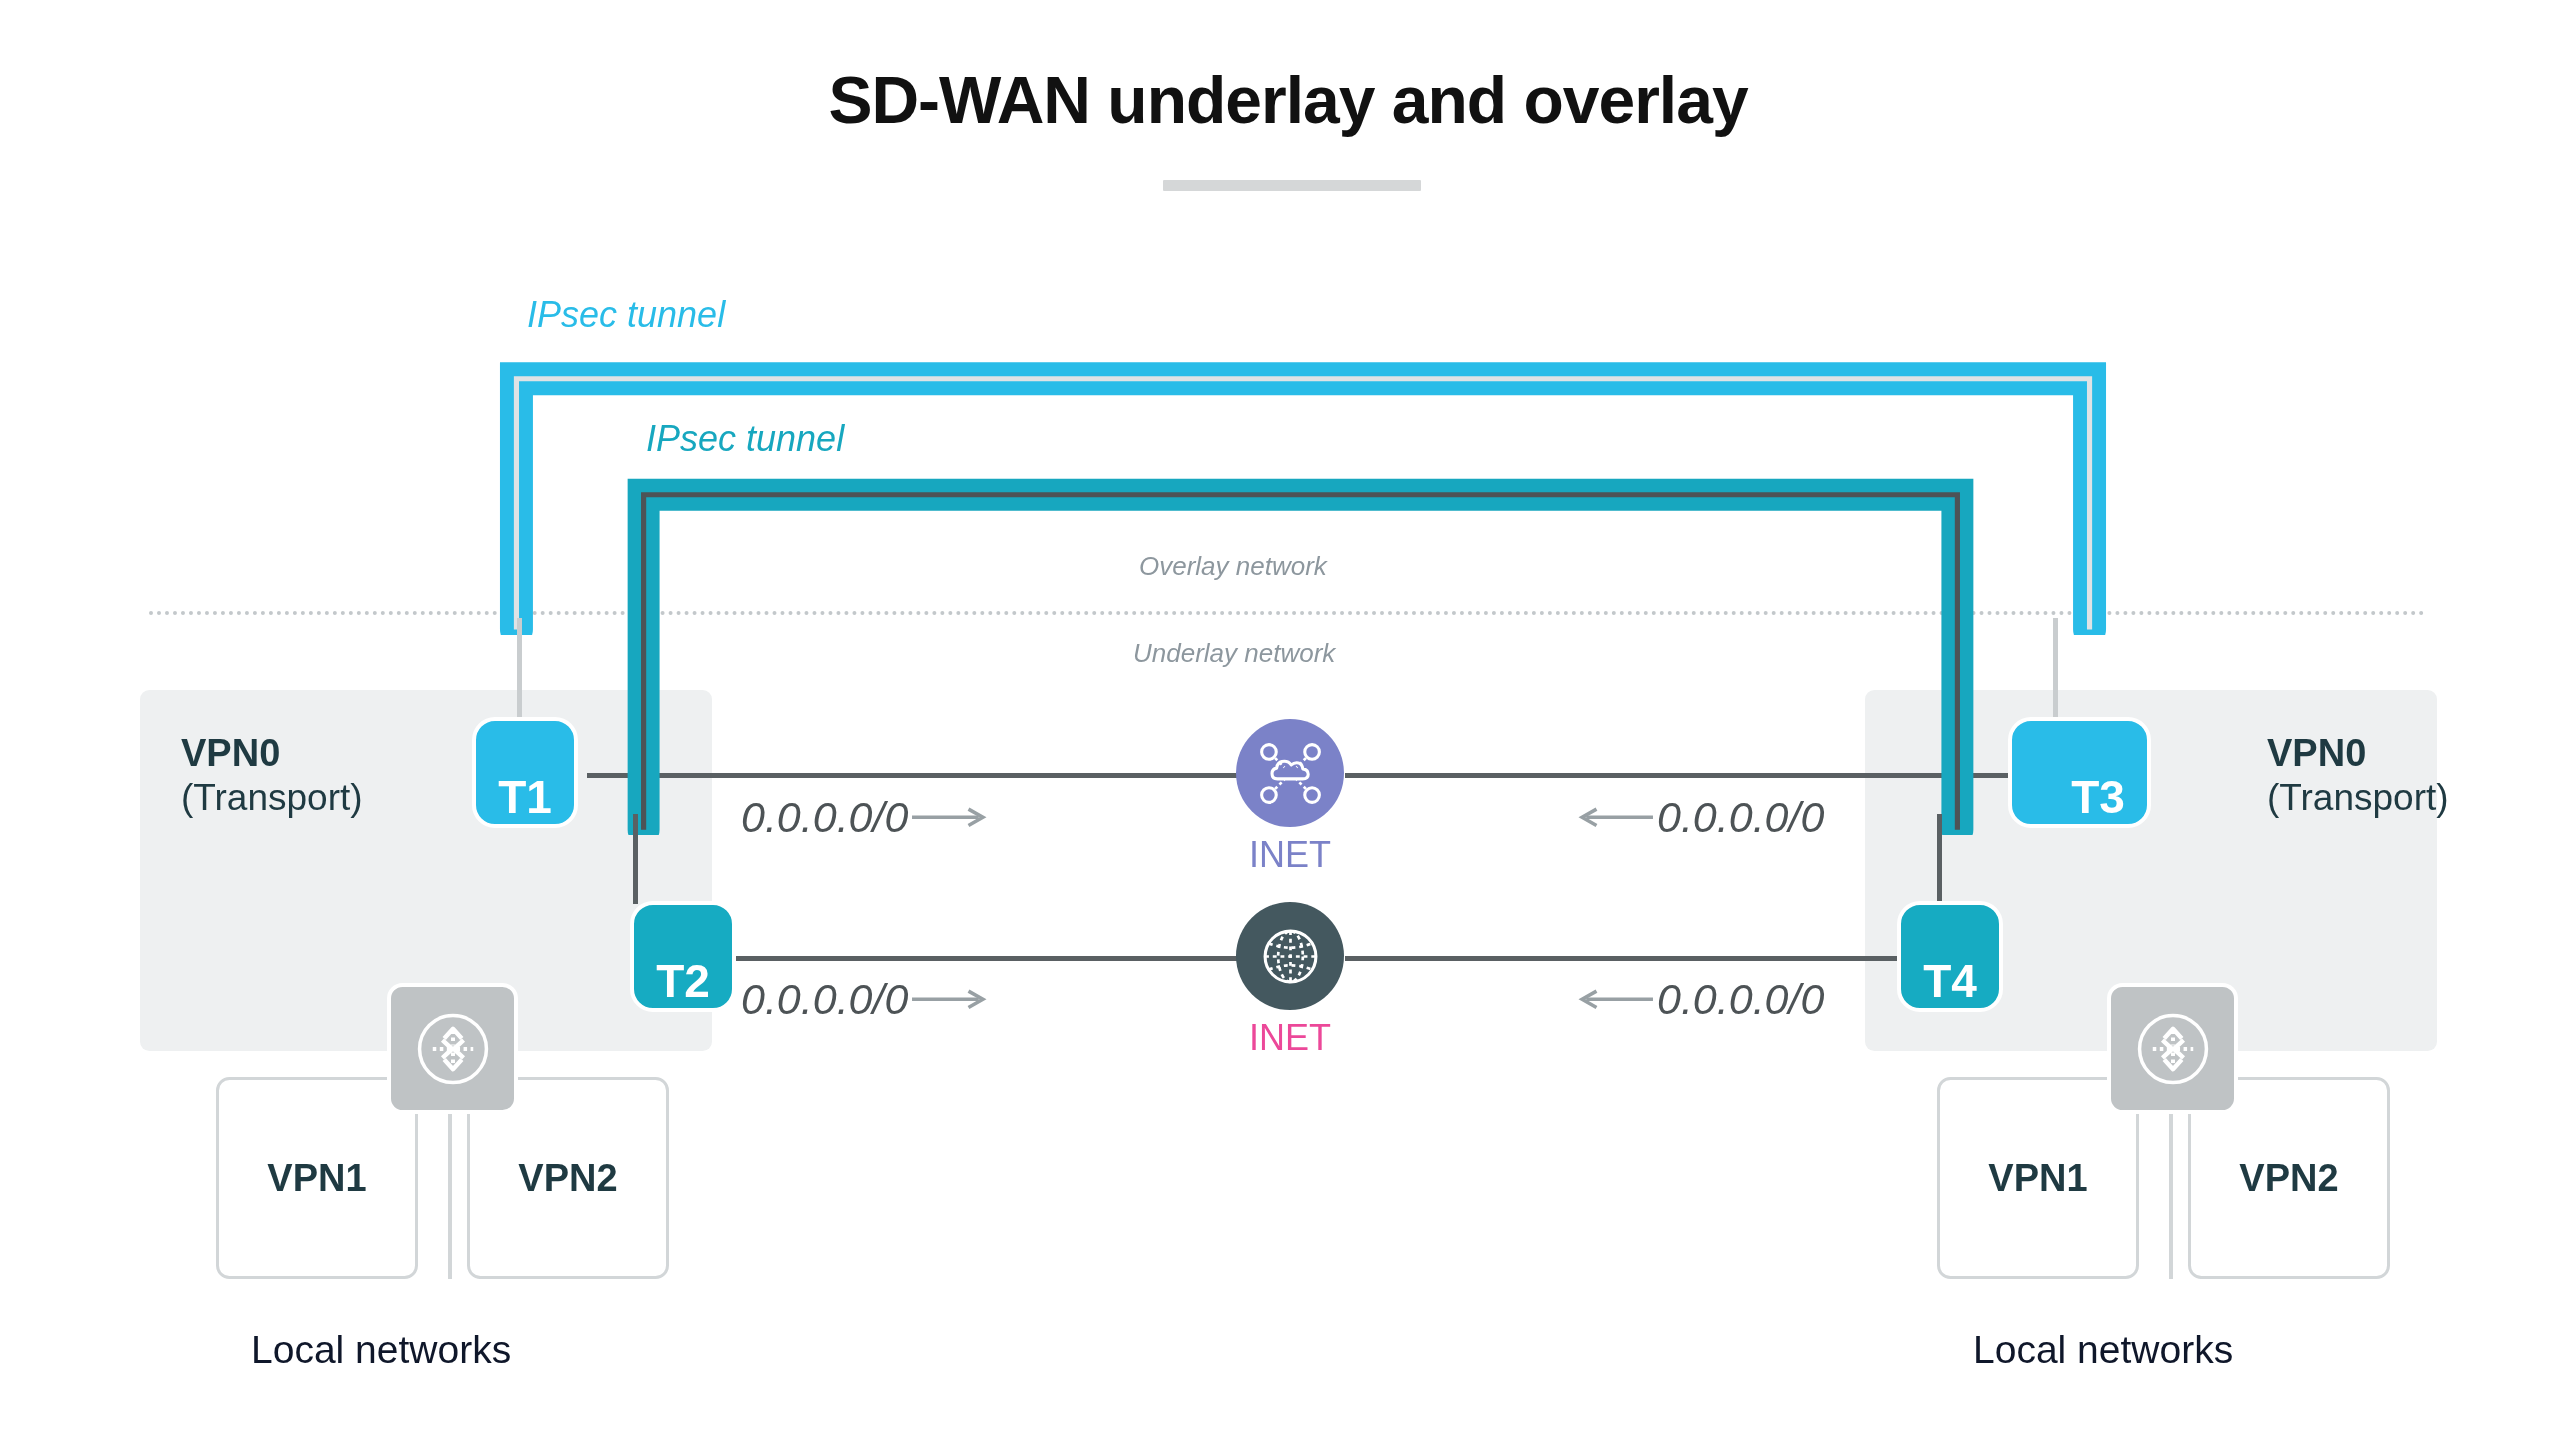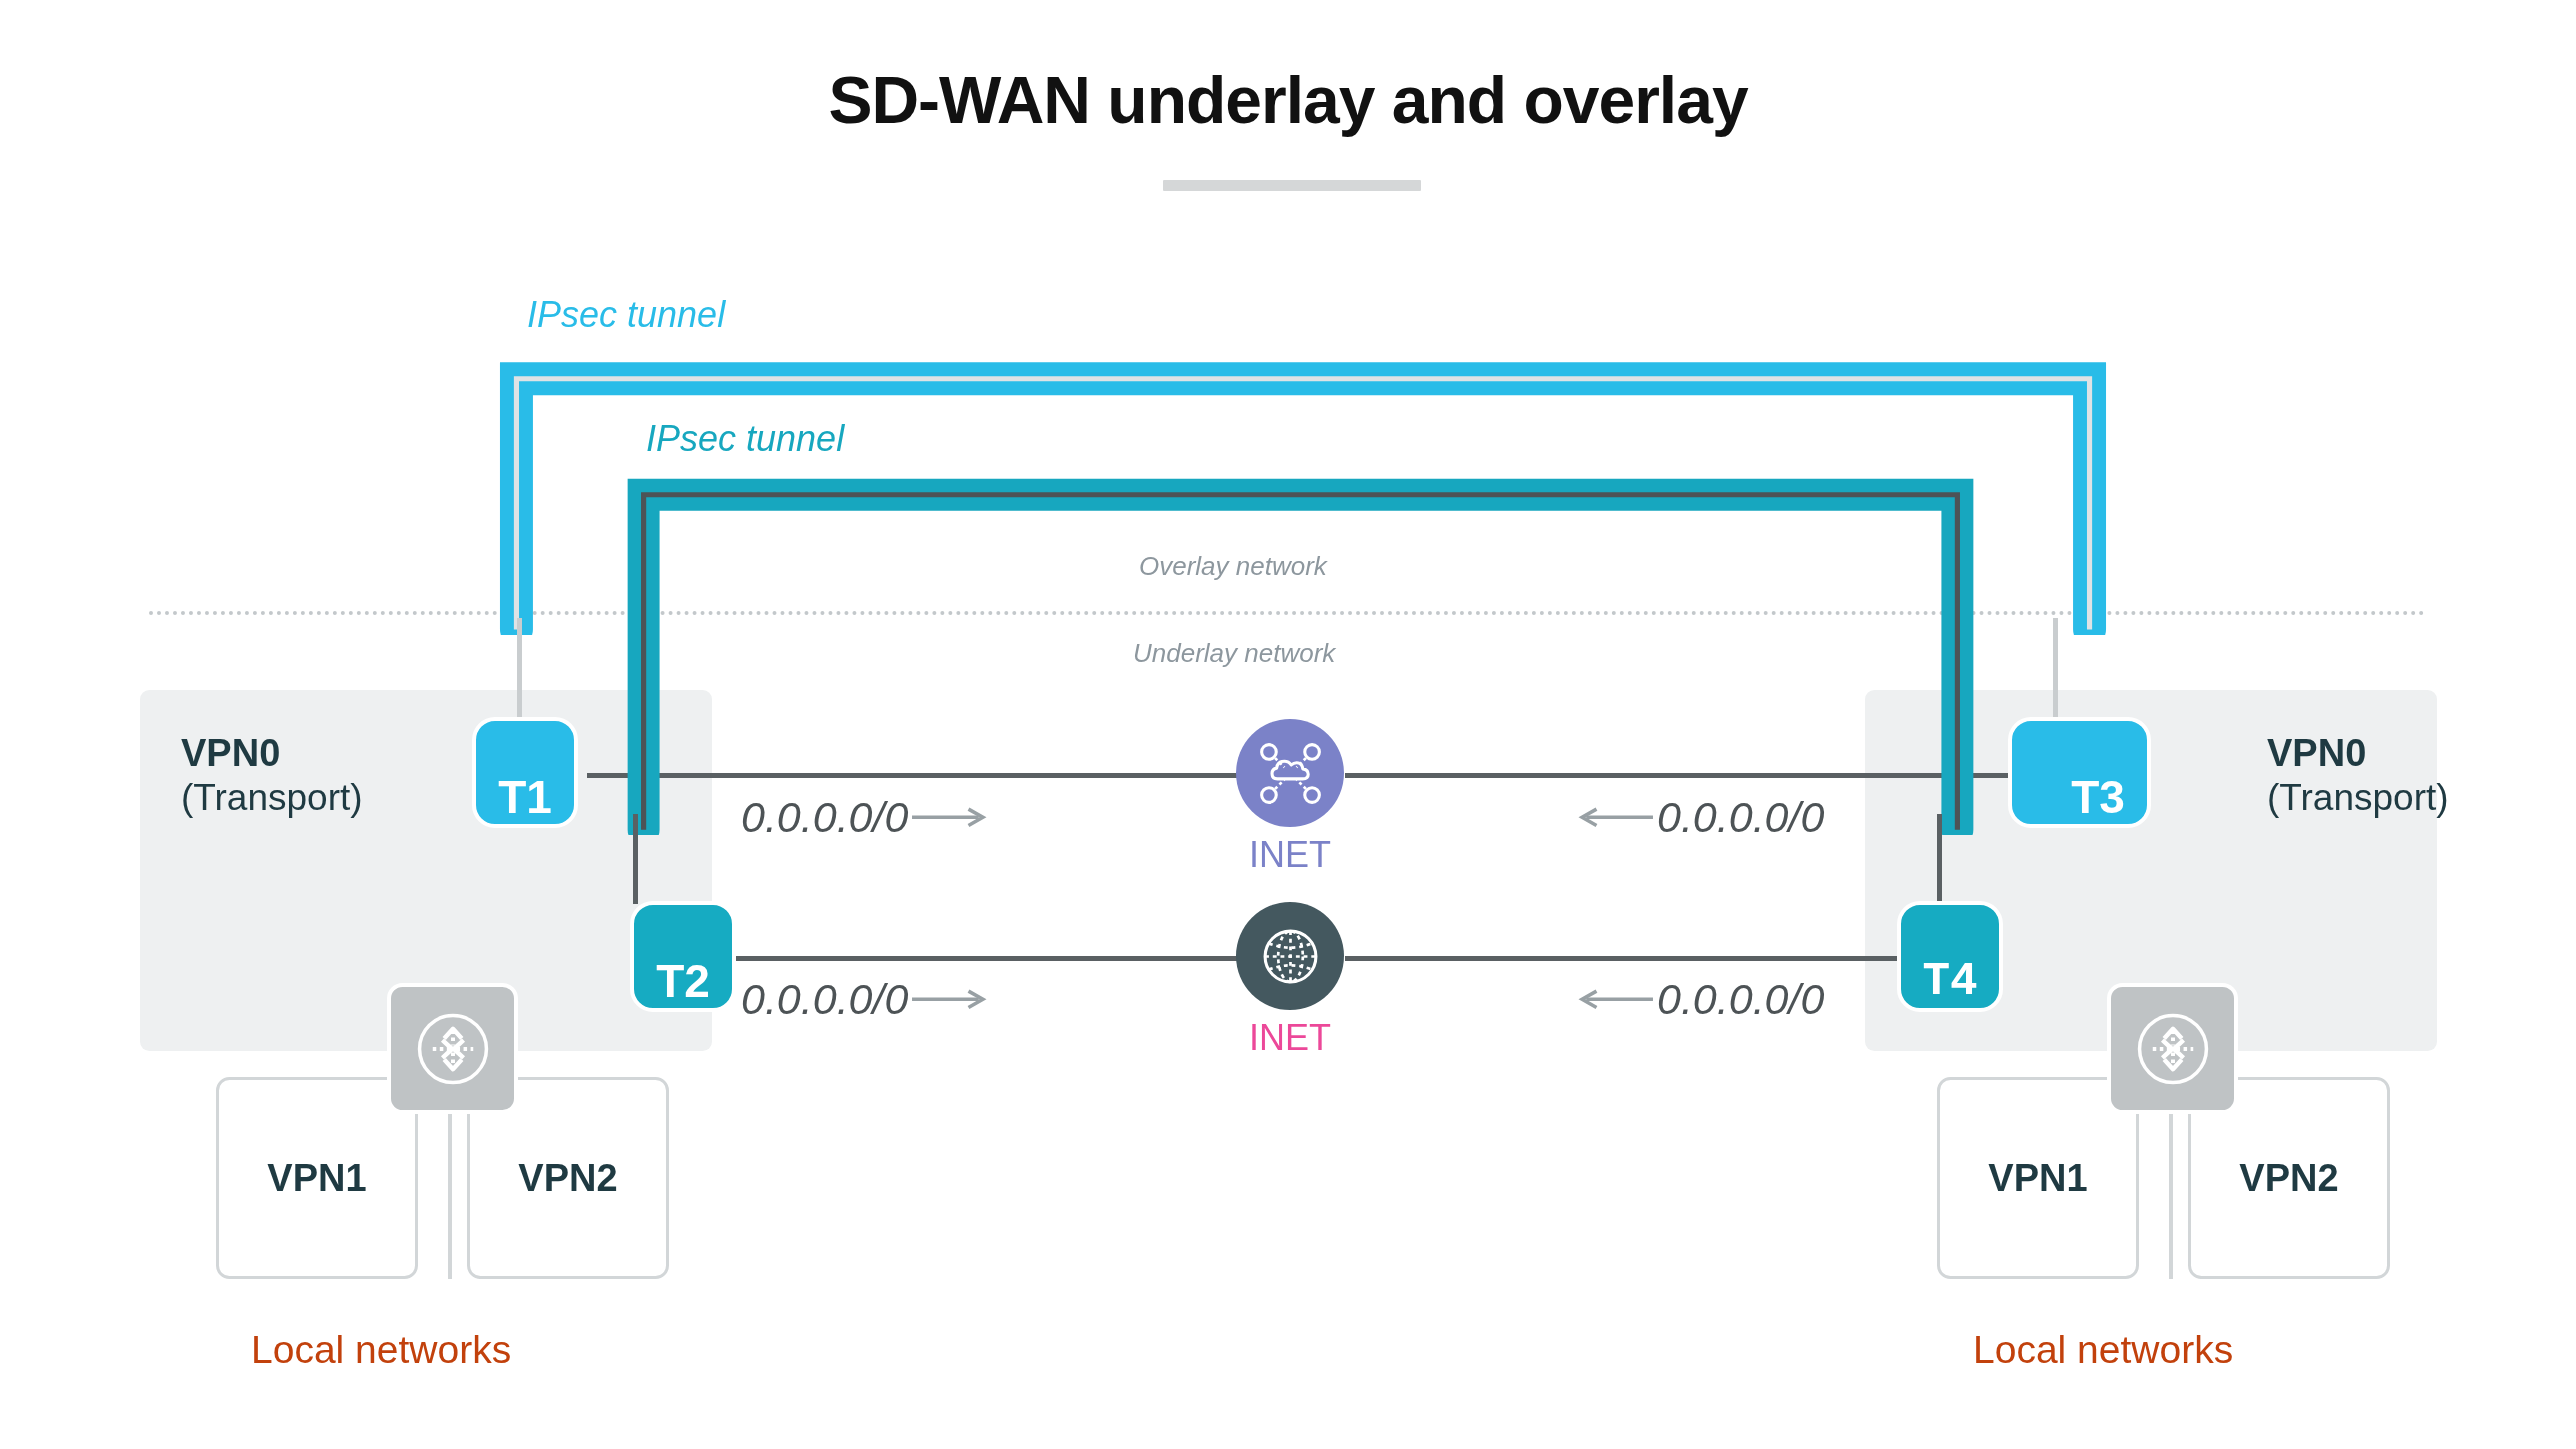--- a/index.html
+++ b/index.html
@@ -74,21 +74,21 @@
   .tnode {
     position: absolute; width: 98px; height: 103px;
     border-radius: 23px; border: 4.6px solid #ffffff;
     display: flex; align-items: flex-end; justify-content: center;
     color: #ffffff; font-size: 46px; font-weight: bold;
     box-sizing: content-box;
   }
   .tnode.t1 { left: 472px;  top: 717px; background: #29bce8; }
   .tnode.t2 { left: 585px; top: 901px; background: #16abc2; margin-left: 45px; }
   .tnode.t3 { left: 2008px; top: 717px; background: #29bce8; padding-left: 37px; }
-  .tnode.t4 { left: 1897px; top: 901px; background: #16abc2; font-family: Liberation Mono, monospace; }
+  .tnode.t4 { left: 1897px; top: 901px; background: #16abc2; }
 
   
   
   .tunnel-outer-svg { position: absolute; left: 484px; top: 346px; }
   
   .tunnel-inner-svg { position: absolute; left: 623px; top: 474px; }
 
   .tunnel-label {
     position: absolute; font-size: 36px; font-style: italic; white-space: nowrap;
   }
@@ -136,21 +136,21 @@
   .router-icon {
     position: absolute; width: 123px; height: 123px;
     background: #bfc3c5; border: 4.1px solid #ffffff; border-radius: 15.5px;
     display: flex; align-items: center; justify-content: center;
     box-sizing: content-box;
   }
   .router-icon.left  { left: 387px;  top: 983px; }
   .router-icon.right { right: auto;  left: 2107px; top: 983px; }
 
   .lan-caption {
-    position: absolute; font-size: 39px; color: #c2410c; white-space: nowrap;
+    position: absolute; font-size: 39px; color: #0f172a; white-space: nowrap;
   }
   .lan-caption.left  { left: 251px;  top: 1328px; }
   .lan-caption.right { left: 1973px; top: 1328px; }
 
   
   .lan-stem { position: absolute; width: 3.6px; background: #d2d6d8; }
 </style>
 </head>
 <body>
 

